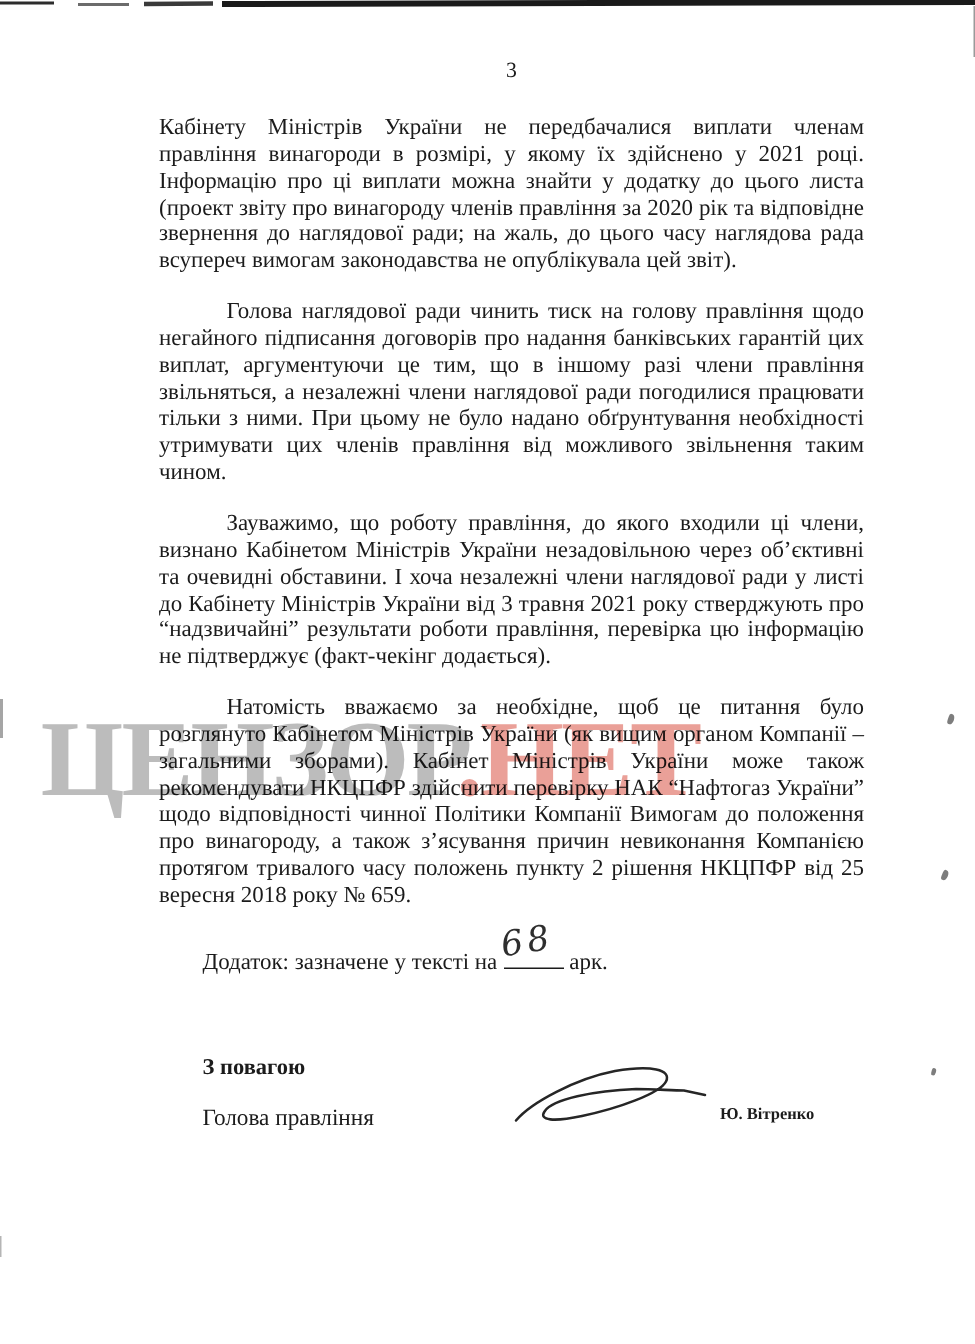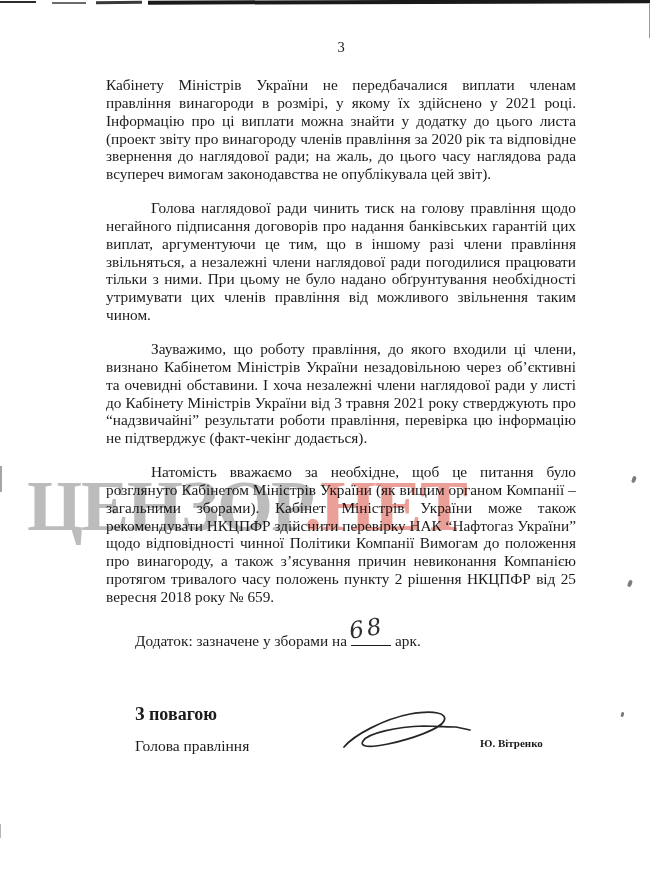--- a/index.html
+++ b/index.html
@@ -31,21 +31,21 @@
   .body-text p.first{text-indent:0;}
 
   .attachment{position:absolute;top:631px;left:135px;font-size:15.3px;white-space:nowrap;}
   .blank{display:inline-block;position:relative;width:40px;height:14px;border-bottom:1.4px solid #1b1b1b;margin:0 4px;vertical-align:baseline;}
   .handwritten{
     position:absolute;left:-2px;top:-16px;
     font-family:"DejaVu Serif",serif;font-style:italic;font-size:23px;
     color:#2e2e2e;transform:rotate(-9deg);letter-spacing:3px;white-space:nowrap;
   }
 
-  .salutation{position:absolute;top:704px;left:135px;font-size:18px;font-weight:bold;}
+  .salutation{position:absolute;top:704px;left:135px;font-size:15px;font-weight:bold;}
   .closing-title{position:absolute;top:737px;left:135px;font-size:15.5px;font-weight:normal;}
   .signer-name{position:absolute;top:737px;left:480px;font-size:11px;font-weight:bold;white-space:nowrap;}
   .signature{position:absolute;top:702px;left:336px;}
 
   .watermark{
     position:absolute;top:470px;left:27px;width:616px;
     font-family:"Liberation Serif",serif;font-weight:bold;font-size:72px;line-height:1;
     letter-spacing:-2px;white-space:nowrap;mix-blend-mode:multiply;
     pointer-events:none;z-index:5;
   }
@@ -71,21 +71,21 @@
   <div class="page-number">3</div>
 
   <div class="body-text">
     <p class="first">Кабінету Міністрів України не передбачалися виплати членам правління винагороди в розмірі, у якому їх здійснено у 2021 році. Інформацію про ці виплати можна знайти у додатку до цього листа (проект звіту про винагороду членів правління за 2020 рік та відповідне звернення до наглядової ради; на жаль, до цього часу наглядова рада всупереч вимогам законодавства не опублікувала цей звіт).</p>
     <p>Голова наглядової ради чинить тиск на голову правління щодо негайного підписання договорів про надання банківських гарантій цих виплат, аргументуючи це тим, що в іншому разі члени правління звільняться, а незалежні члени наглядової ради погодилися працювати тільки з ними. При цьому не було надано обґрунтування необхідності утримувати цих членів правління від можливого звільнення таким чином.</p>
     <p>Зауважимо, що роботу правління, до якого входили ці члени, визнано Кабінетом Міністрів України незадовільною через об’єктивні та очевидні обставини. І хоча незалежні члени наглядової ради у листі до Кабінету Міністрів України від 3 травня 2021 року стверджують про “надзвичайні” результати роботи правління, перевірка цю інформацію не підтверджує (факт-чекінг додається).</p>
     <p>Натомість вважаємо за необхідне, щоб це питання було розглянуто Кабінетом Міністрів України (як вищим органом Компанії – загальними зборами). Кабінет Міністрів України може також рекомендувати НКЦПФР здійснити перевірку НАК “Нафтогаз України” щодо відповідності чинної Політики Компанії Вимогам до положення про винагороду, а також з’ясування причин невиконання Компанією протягом тривалого часу положень пункту 2 рішення НКЦПФР від 25 вересня 2018 року № 659.</p>
   </div>
 
   <div class="attachment">
-    <span>Додаток: зазначене у зборами на</span><span class="blank"><span class="handwritten">68</span></span><span>арк.</span>
+    <span>Додаток: зазначене у тексті на</span><span class="blank"><span class="handwritten">68</span></span><span>арк.</span>
   </div>
 
   <div class="salutation">З повагою</div>
   <div class="closing-title">Голова правління</div>
 
   <div class="signature">
     <svg width="138" height="58" viewBox="0 0 138 58">
       <path d="M8,45 C18,33 48,17 74,12 C98,8 112,11 108,19 C104,27 76,37 52,42 C33,46 23,45 27,39 C32,31 60,25 88,24 C100,24 112,25 120,25 L134,28" fill="none" stroke="#262626" stroke-width="1.7" stroke-linecap="round"></path>
     </svg>
   </div>

